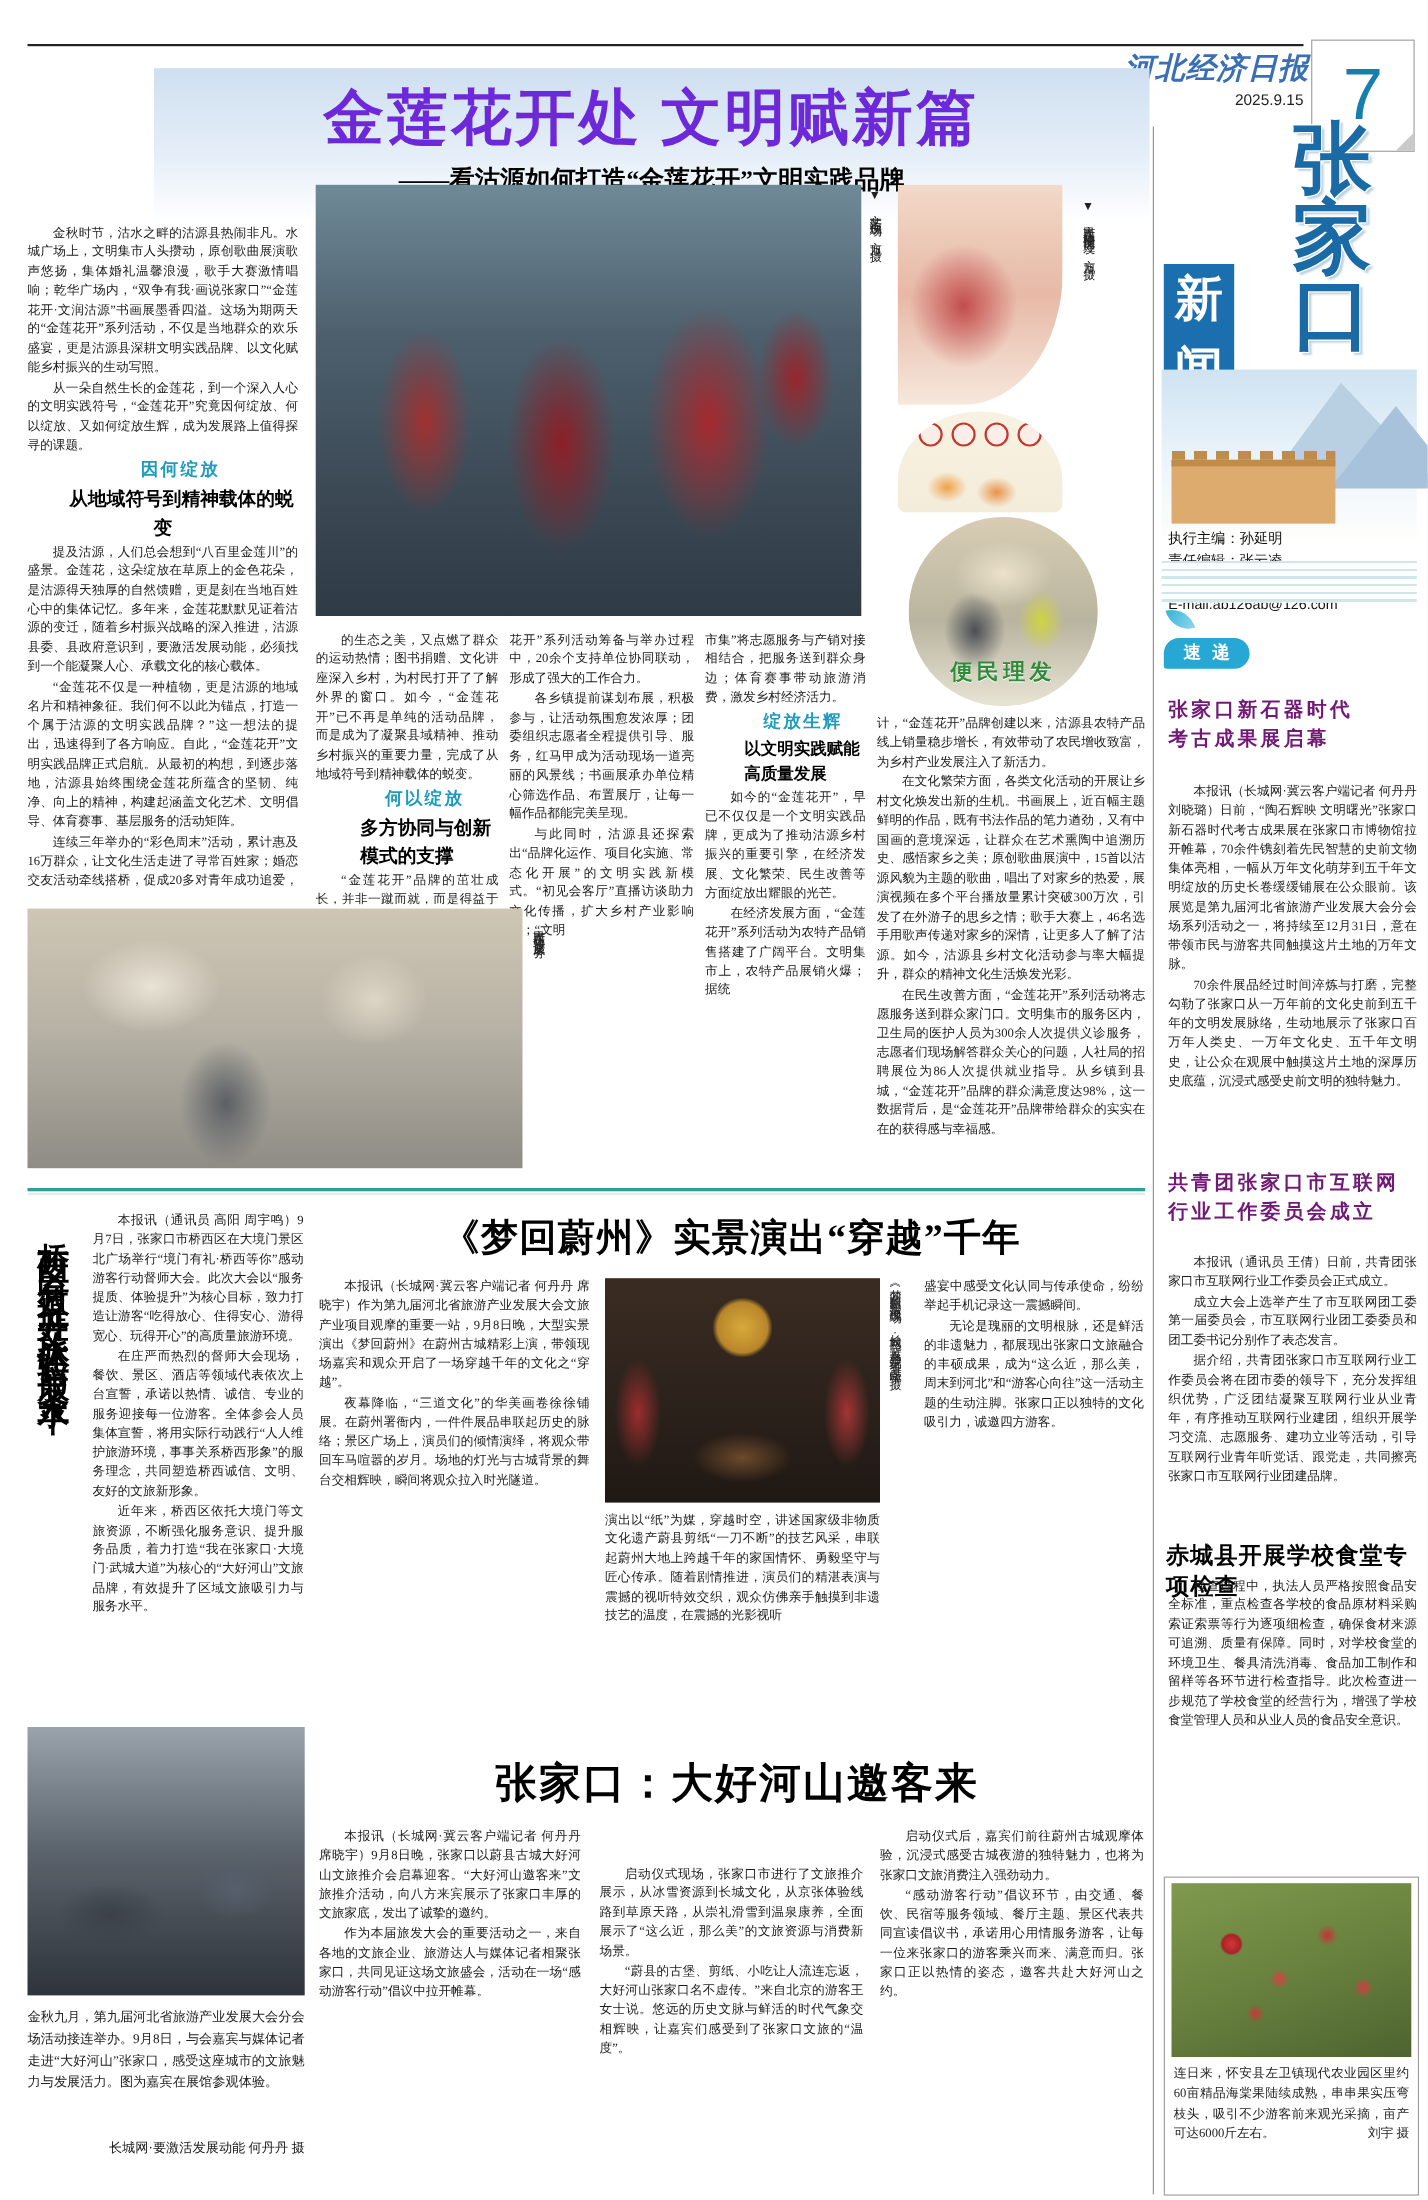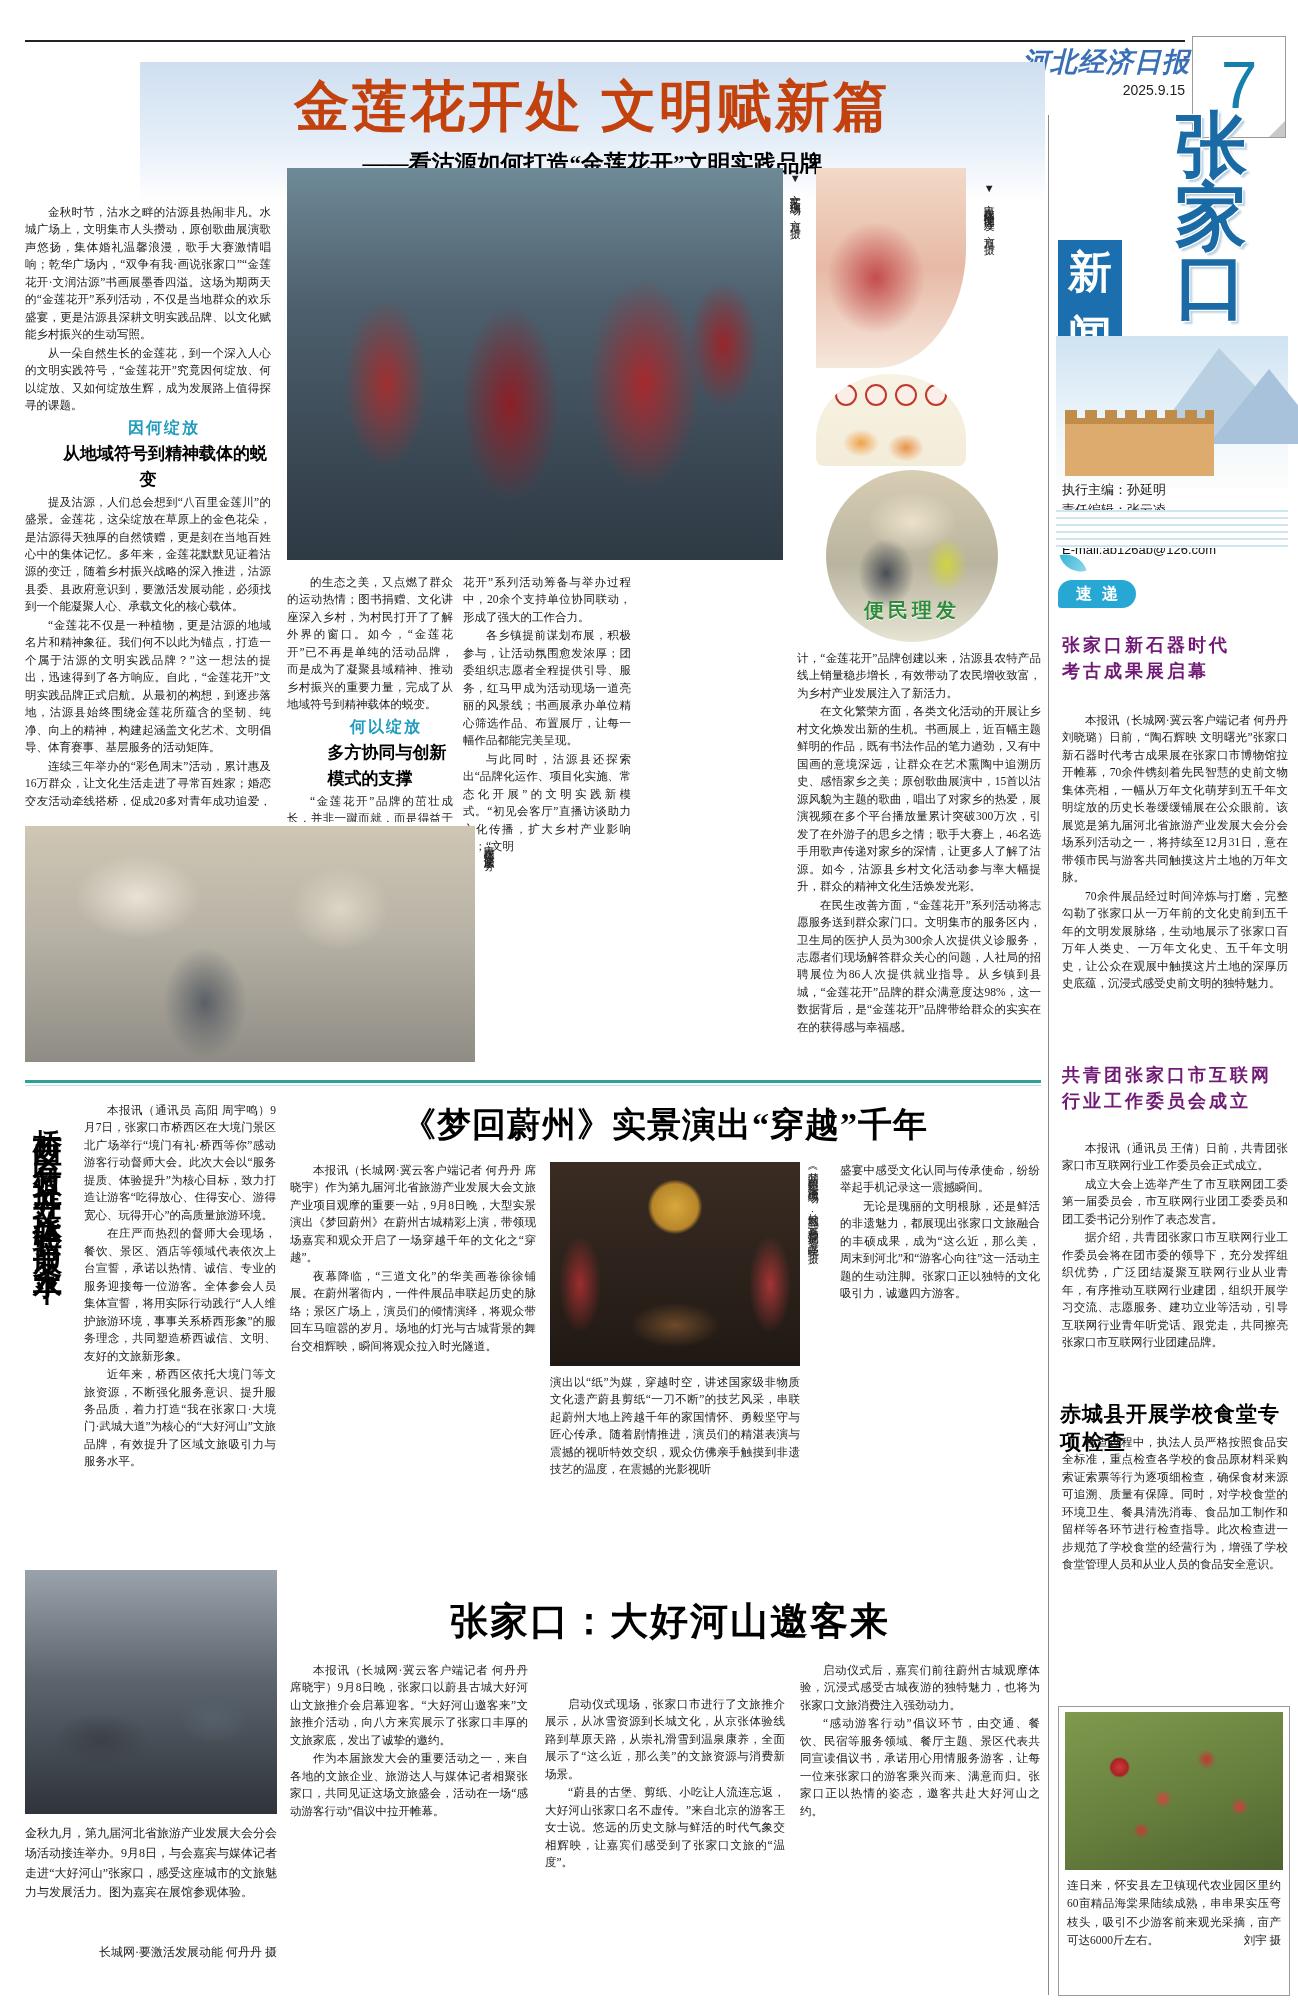--- a/index.html
+++ b/index.html
@@ -14,21 +14,21 @@
              font-family:"Liberation Sans",sans-serif;}
   .pagenum-box{left:1192px;top:36px;width:92px;height:100px;border:1px solid #9a9a9a;background:#fff;}
   .pagenum{width:100%;text-align:center;font-size:66px;line-height:96px;color:#177fae;
            font-family:"Liberation Sans",sans-serif;}
   .dogear{position:absolute;right:0;bottom:0;width:0;height:0;border-left:16px solid transparent;
           border-bottom:16px solid #c9c9c9;}
   
   .banner{left:140px;top:62px;width:905px;height:140px;
           background:linear-gradient(180deg,#cfdff0 0%,#e4eef8 55%,#ffffff 100%);}
   .main-headline{left:140px;top:70px;width:905px;text-align:center;font-size:55px;font-weight:900;
-                 letter-spacing:3px;color:#c2410c;}
+                 letter-spacing:3px;color:#6d28d9;}
   .main-subhead{left:140px;top:148px;width:905px;text-align:center;font-size:23px;font-weight:700;color:#000;}
   .main-byline{left:140px;top:182px;width:905px;text-align:center;font-size:13px;color:#222;}
   
   .bt{font-size:11.5px;line-height:1.52;text-align:justify;color:#1a1a1a;overflow:hidden;}
   .bt p{margin:0 0 1px;text-indent:2em;}
   .sec-label{color:#1f9cbd;font-weight:900;font-size:16px;text-align:center;letter-spacing:2px;
              margin:6px 0 2px;text-indent:0;font-family:"Liberation Sans",sans-serif;}
   .sec-title{font-weight:900;font-size:17px;text-align:center;margin:0 0 4px;text-indent:0;color:#000;}
   
   .ph{overflow:hidden;}
@@ -160,20 +160,27 @@
     <p>的生态之美，又点燃了群众的运动热情；图书捐赠、文化讲座深入乡村，为村民打开了了解外界的窗口。如今，“金莲花开”已不再是单纯的活动品牌，而是成为了凝聚县域精神、推动乡村振兴的重要力量，完成了从地域符号到精神载体的蜕变。</p>
     <p class="sec-label">何以绽放</p>
     <p class="sec-title">多方协同与创新模式的支撑</p>
     <p>“金莲花开”品牌的茁壮成长，并非一蹴而就，而是得益于精密的组织体系、开放的工作格局以及创新的运作模式。在“金莲</p>
   </div>
   <div class="abs bt" style="left:463px;top:574px;width:168px;height:488px;">
     <p style="text-indent:0;">花开”系列活动筹备与举办过程中，20余个支持单位协同联动，形成了强大的工作合力。</p>
     <p>各乡镇提前谋划布展，积极参与，让活动氛围愈发浓厚；团委组织志愿者全程提供引导、服务，红马甲成为活动现场一道亮丽的风景线；书画展承办单位精心筛选作品、布置展厅，让每一幅作品都能完美呈现。</p>
     <p>与此同时，沽源县还探索出“品牌化运作、项目化实施、常态化开展”的文明实践新模式。“初见会客厅”直播访谈助力文化传播，扩大乡村产业影响力；“文明</p>
   </div>
+  <div class="abs bt" style="left:641px;top:574px;width:146px;height:488px;">
+    <p style="text-indent:0;">市集”将志愿服务与产销对接相结合，把服务送到群众身边；体育赛事带动旅游消费，激发乡村经济活力。</p>
+    <p class="sec-label">绽放生辉</p>
+    <p class="sec-title" style="font-size:15px;">以文明实践赋能高质量发展</p>
+    <p>如今的“金莲花开”，早已不仅仅是一个文明实践品牌，更成为了推动沽源乡村振兴的重要引擎，在经济发展、文化繁荣、民生改善等方面绽放出耀眼的光芒。</p>
+    <p>在经济发展方面，“金莲花开”系列活动为农特产品销售搭建了广阔平台。文明集市上，农特产品展销火爆；据统</p>
+  </div>
   <div class="abs bt" style="left:797px;top:650px;width:244px;height:412px;">
     <p style="text-indent:0;">计，“金莲花开”品牌创建以来，沽源县农特产品线上销量稳步增长，有效带动了农民增收致富，为乡村产业发展注入了新活力。</p>
     <p>在文化繁荣方面，各类文化活动的开展让乡村文化焕发出新的生机。书画展上，近百幅主题鲜明的作品，既有书法作品的笔力遒劲，又有中国画的意境深远，让群众在艺术熏陶中追溯历史、感悟家乡之美；原创歌曲展演中，15首以沽源风貌为主题的歌曲，唱出了对家乡的热爱，展演视频在多个平台播放量累计突破300万次，引发了在外游子的思乡之情；歌手大赛上，46名选手用歌声传递对家乡的深情，让更多人了解了沽源。如今，沽源县乡村文化活动参与率大幅提升，群众的精神文化生活焕发光彩。</p>
     <p>在民生改善方面，“金莲花开”系列活动将志愿服务送到群众家门口。文明集市的服务区内，卫生局的医护人员为300余人次提供义诊服务，志愿者们现场解答群众关心的问题，人社局的招聘展位为86人次提供就业指导。从乡镇到县城，“金莲花开”品牌的群众满意度达98%，这一数据背后，是“金莲花开”品牌带给群众的实实在在的获得感与幸福感。</p>
   </div>
 
   <div class="abs ph ph-clinic" style="left:25px;top:826px;width:450px;height:236px;"></div>
   <div class="abs vcap" style="left:482px;top:836px;height:226px;">市民在体验义诊服务。</div>
 
   <div class="abs teal-rule"></div>

